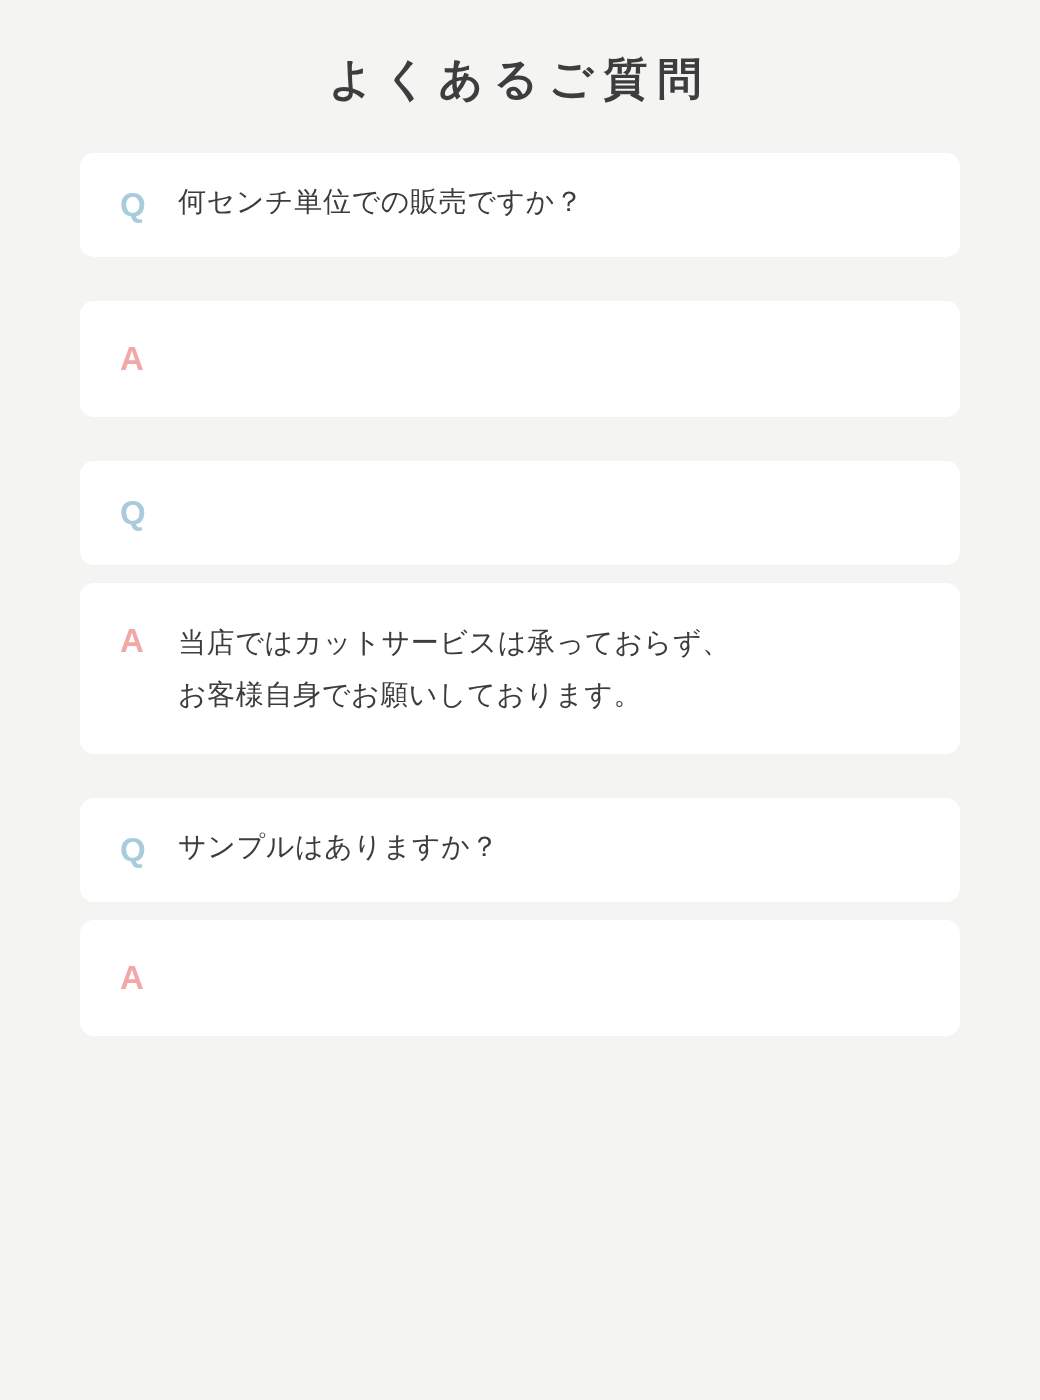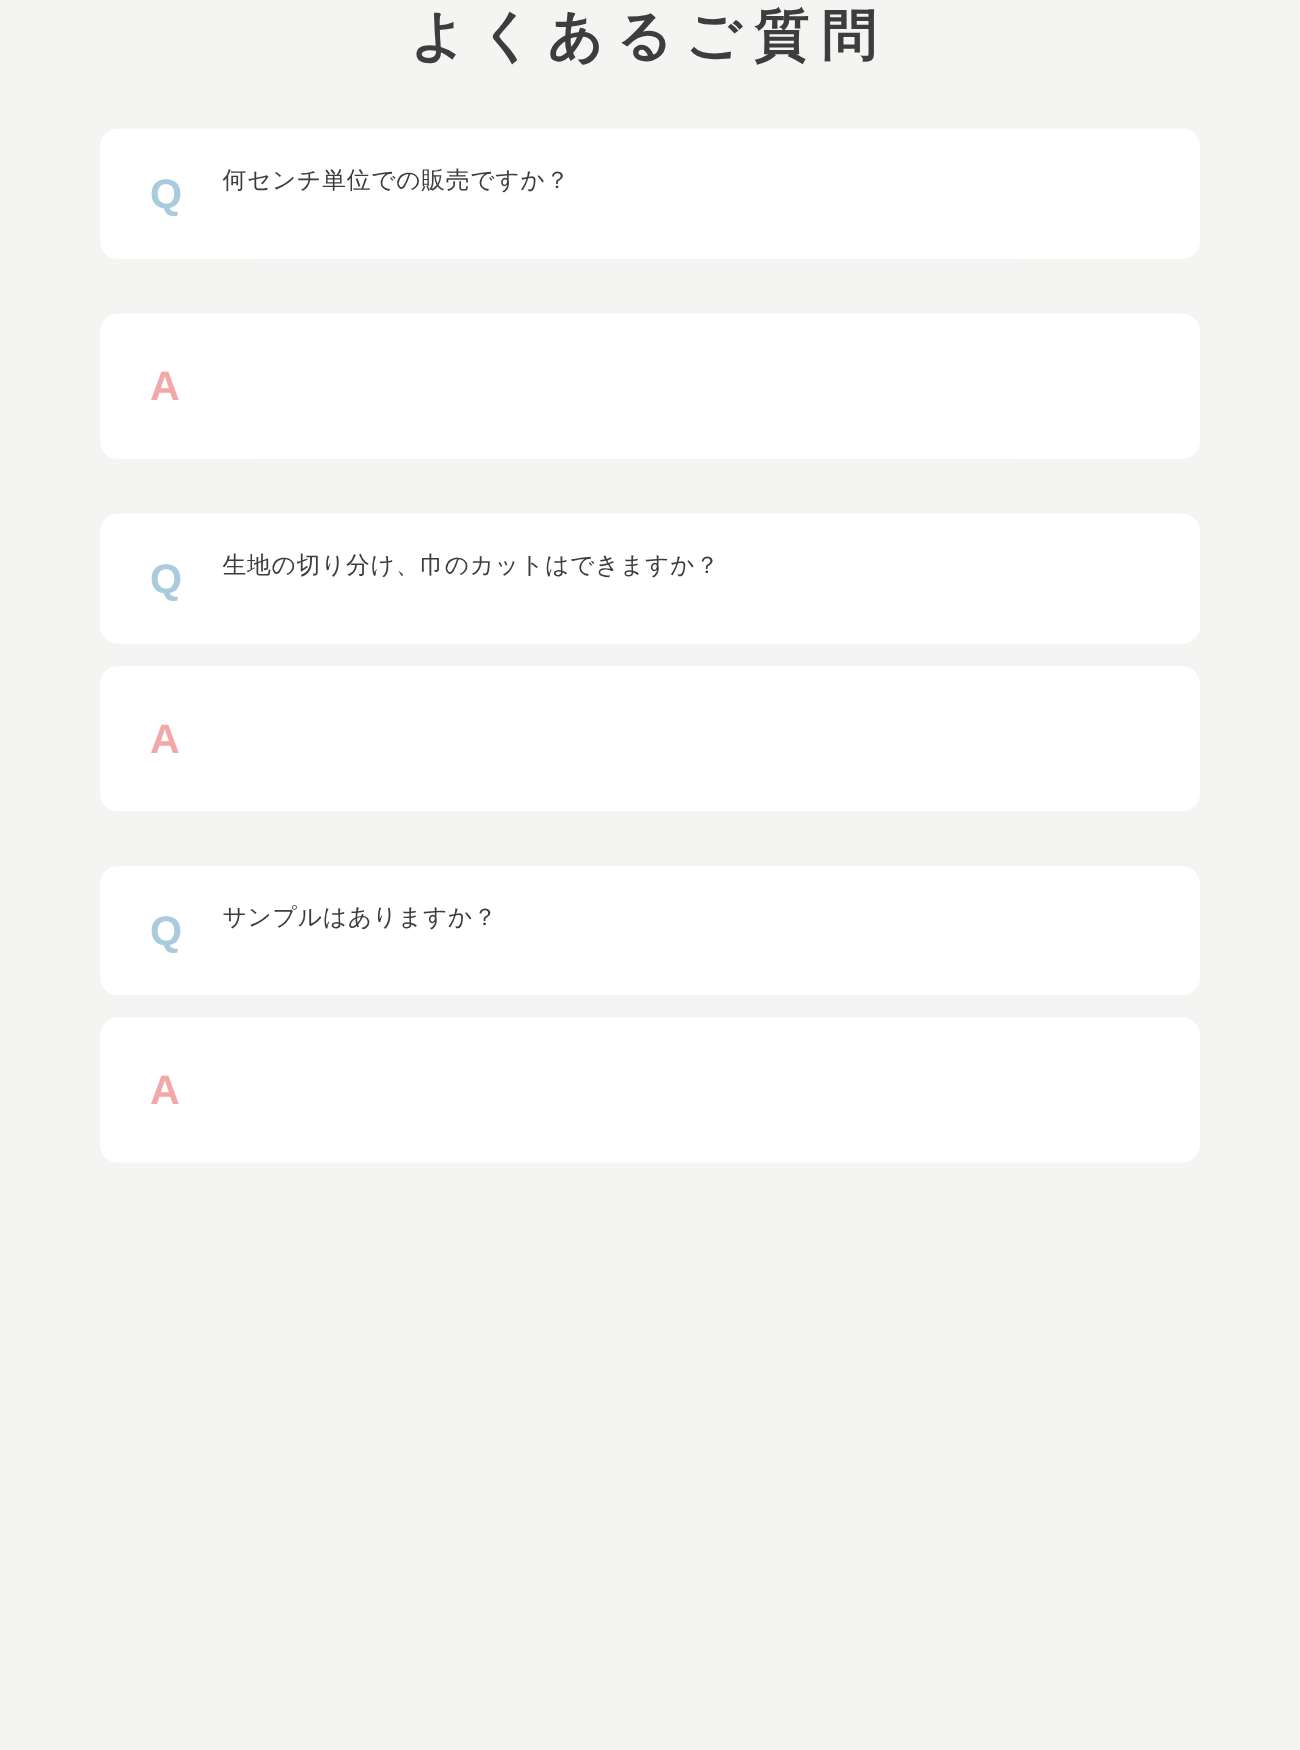--- a/index.html
+++ b/index.html
@@ -20,20 +20,21 @@
     position: relative;
     box-sizing: border-box;
     padding: 0 80px;
   }
   .page-title {
     text-align: center;
     font-size: 44px;
     font-weight: bold;
     letter-spacing: 10px;
     color: #3d3d3d;
+    padding-top: 50px;
     padding-bottom: 0;
     margin: 0;
     line-height: 1.3;
   }
   .faq-list {
     margin-top: 46px;
   }
   .faq-card {
     background: #ffffff;
     border-radius: 14px;
@@ -55,21 +56,21 @@
     width: 58px;
     font-size: 33px;
     font-weight: bold;
     line-height: 1.45;
     text-align: left;
   }
   .marker.q { color: #a8cbdd; }
   .marker.a { color: #f2a8a8; }
   .faq-text {
     flex: 1 1 auto;
-    font-size: 19px;
+    font-size: 28px;
     line-height: 1.85;
     color: #3c3c3c;
     letter-spacing: 0.6px;
     white-space: pre-line;
   }
   .faq-card.question .faq-text {
     line-height: 1.5;
   }
   .gap-sm { height: 18px; }
   .gap-lg { height: 44px; }
@@ -91,27 +92,28 @@
     <div class="gap-lg"></div>
 
     <div class="faq-card answer">
       <div class="marker a">A</div>
     </div>
 
     <div class="gap-lg"></div>
 
     <div class="faq-card question">
       <div class="marker q">Q</div>
-      <div class="faq-text">生地の切り分け、巾のカットはできますか？</div>
     </div>
 
     <div class="gap-sm"></div>
 
     <div class="faq-card answer">
       <div class="marker a">A</div>
+      <div class="faq-text">当店ではカットサービスは承っておらず、
+お客様自身でお願いしております。</div>
     </div>
 
     <div class="gap-lg"></div>
 
     <div class="faq-card question">
       <div class="marker q">Q</div>
       <div class="faq-text">サンプルはありますか？</div>
     </div>
 
     <div class="gap-sm"></div>

